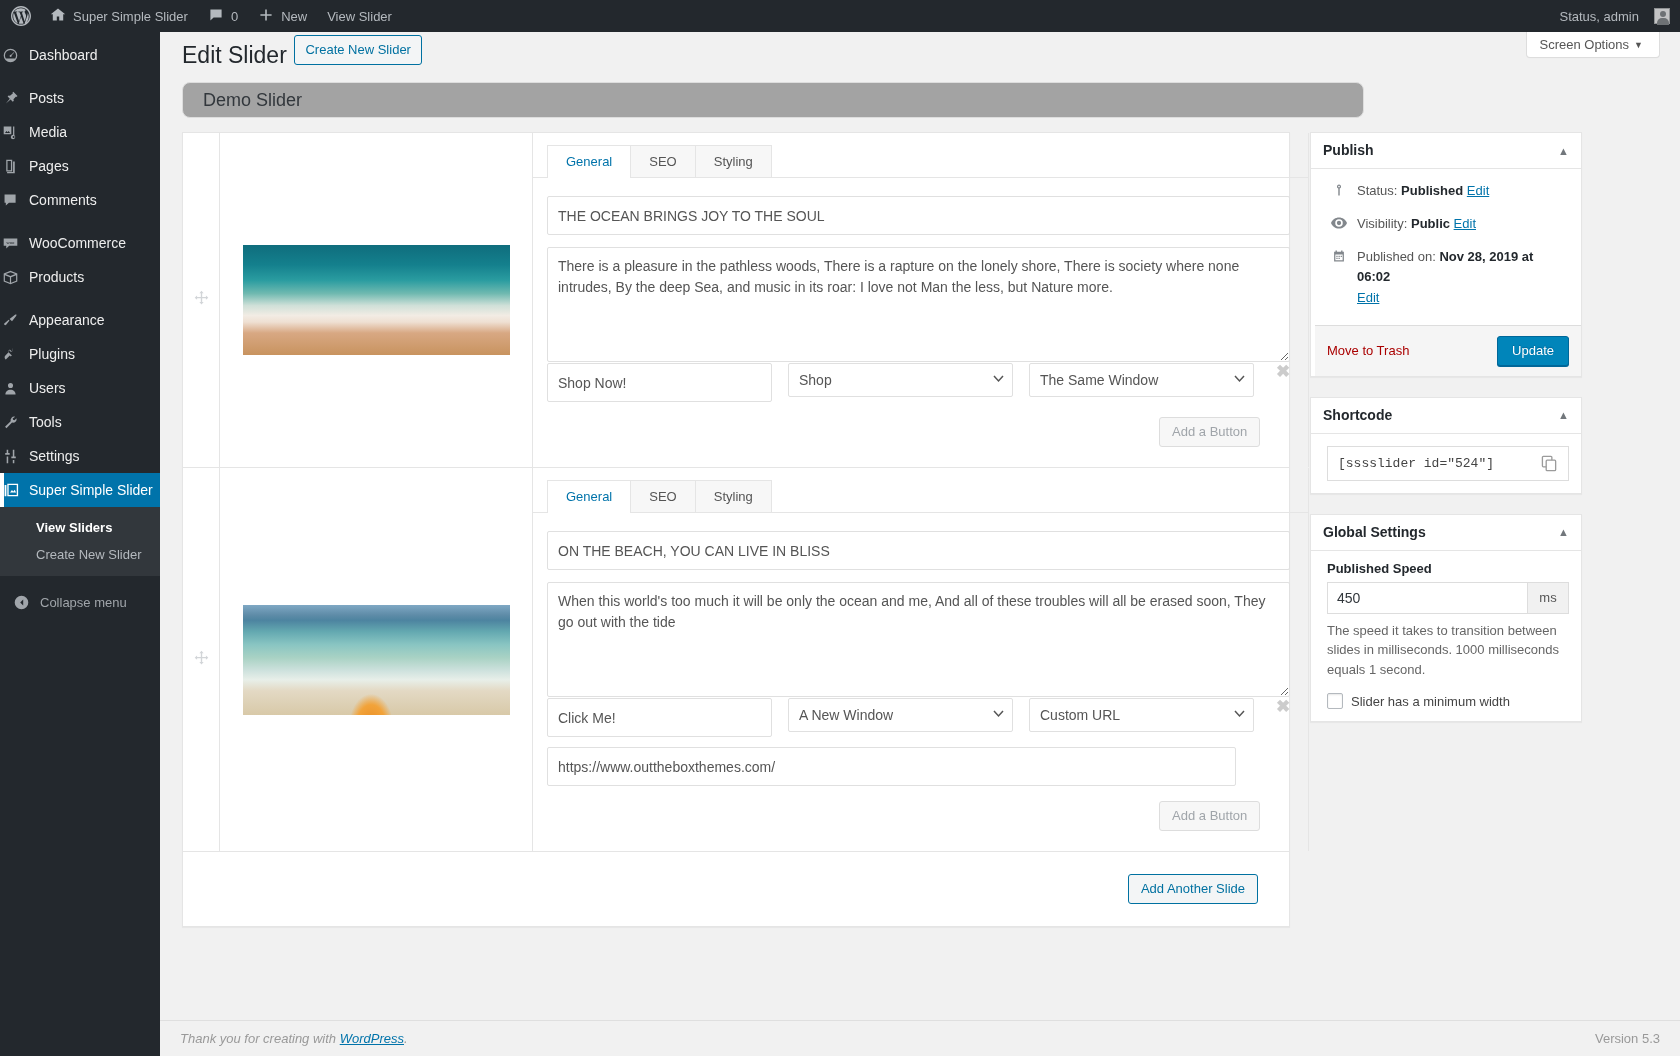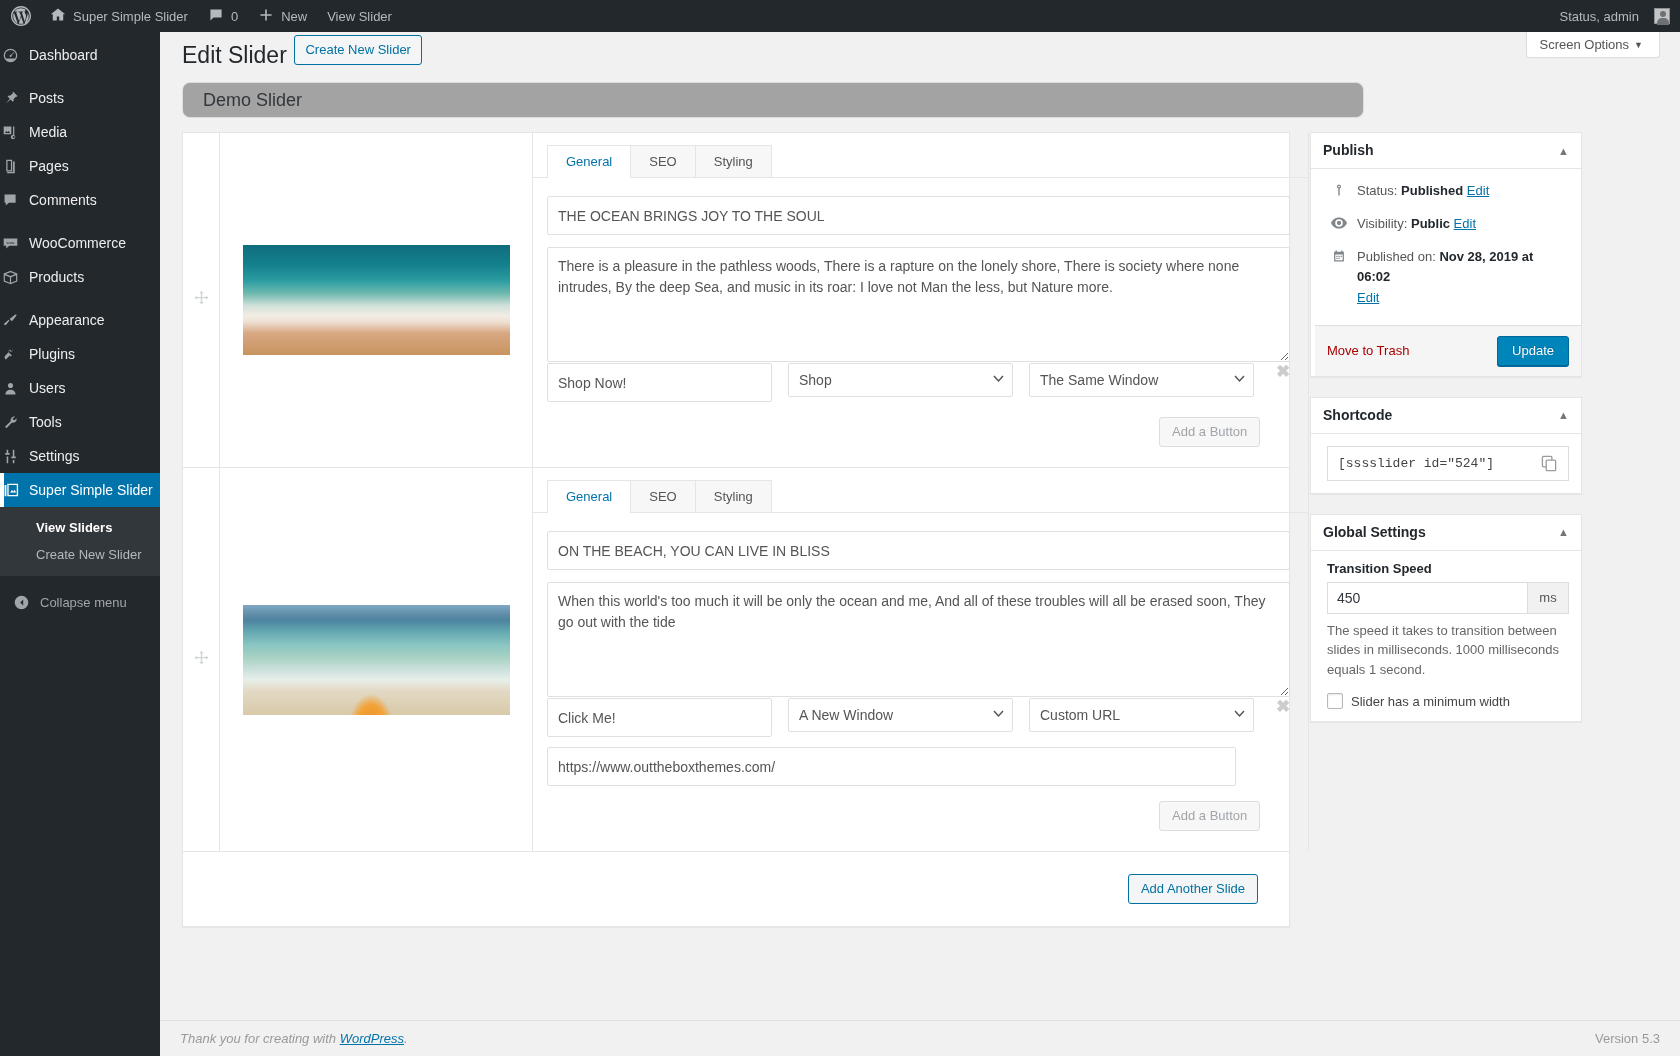--- a/index.html
+++ b/index.html
@@ -719,21 +719,21 @@
             </div>
           </div>
         </div>
 
         <div class="postbox">
           <div class="postbox-header">
             <h2>Global Settings</h2>
             <span class="toggle-arrow">▲</span>
           </div>
           <div class="inside">
-            <div class="field-label">Transition Speed</div>
+            <div class="field-label">Published Speed</div>
             <div class="speed-group">
               <input class="speed-input" type="text" value="450" style="">
               <span class="speed-unit">ms</span>
             </div>
             <p class="help-text">The speed it takes to transition between slides in milliseconds. 1000 milliseconds equals 1 second.</p>
             <div class="check-row">
               <span class="wp-check"></span>
               <span class="check-label">Slider has a minimum width</span>
             </div>
           </div>

